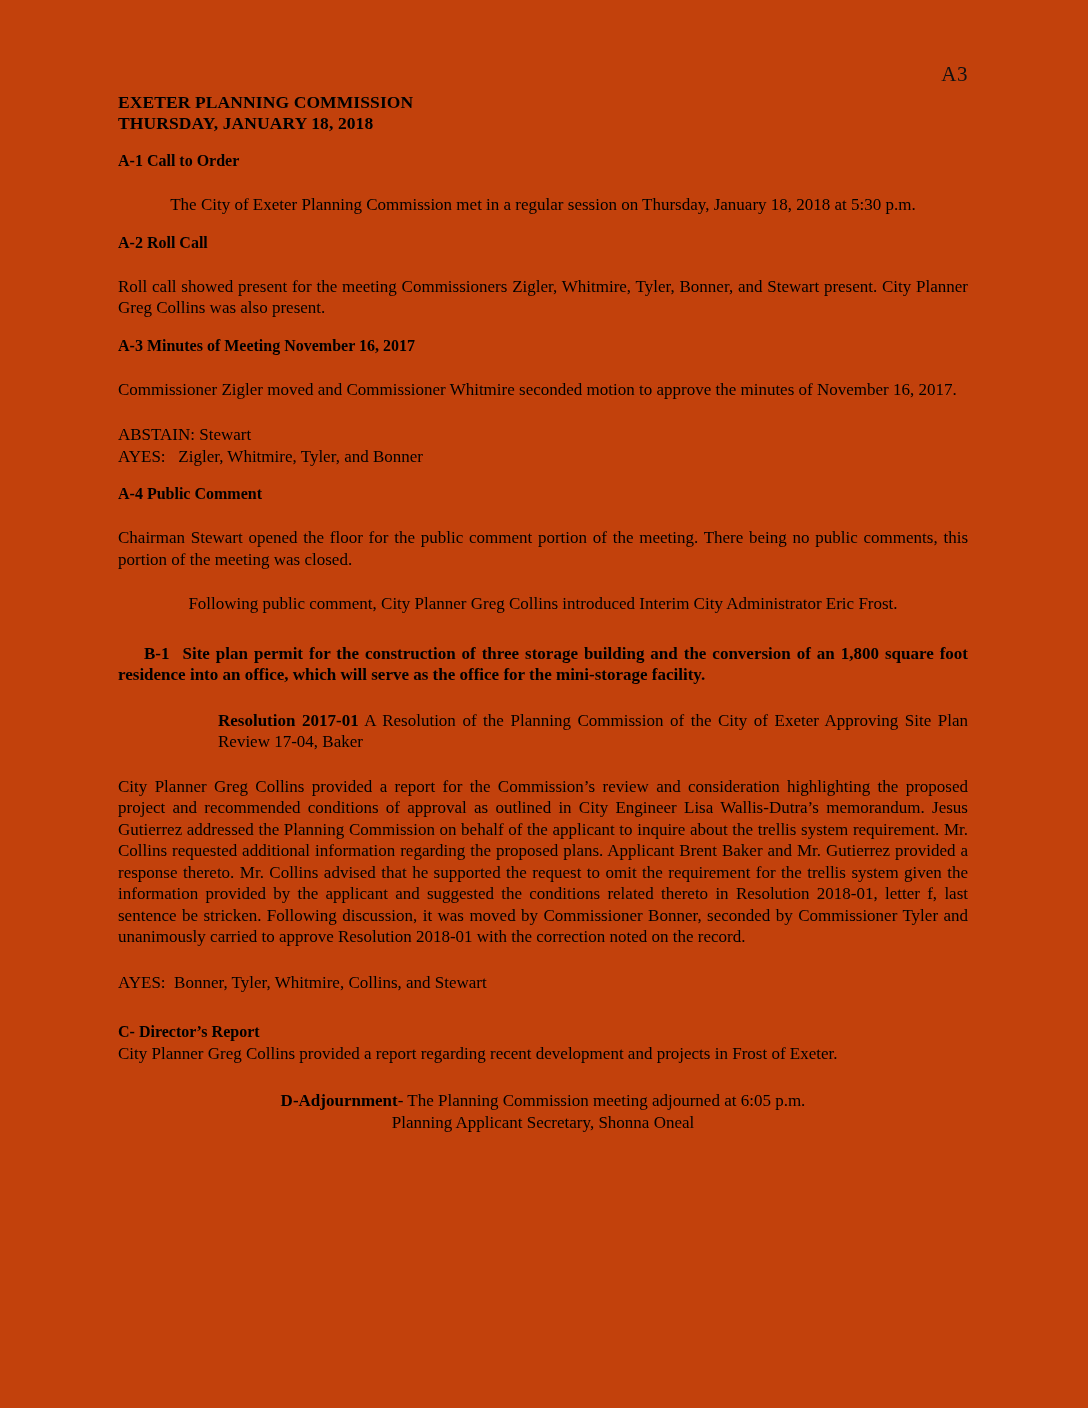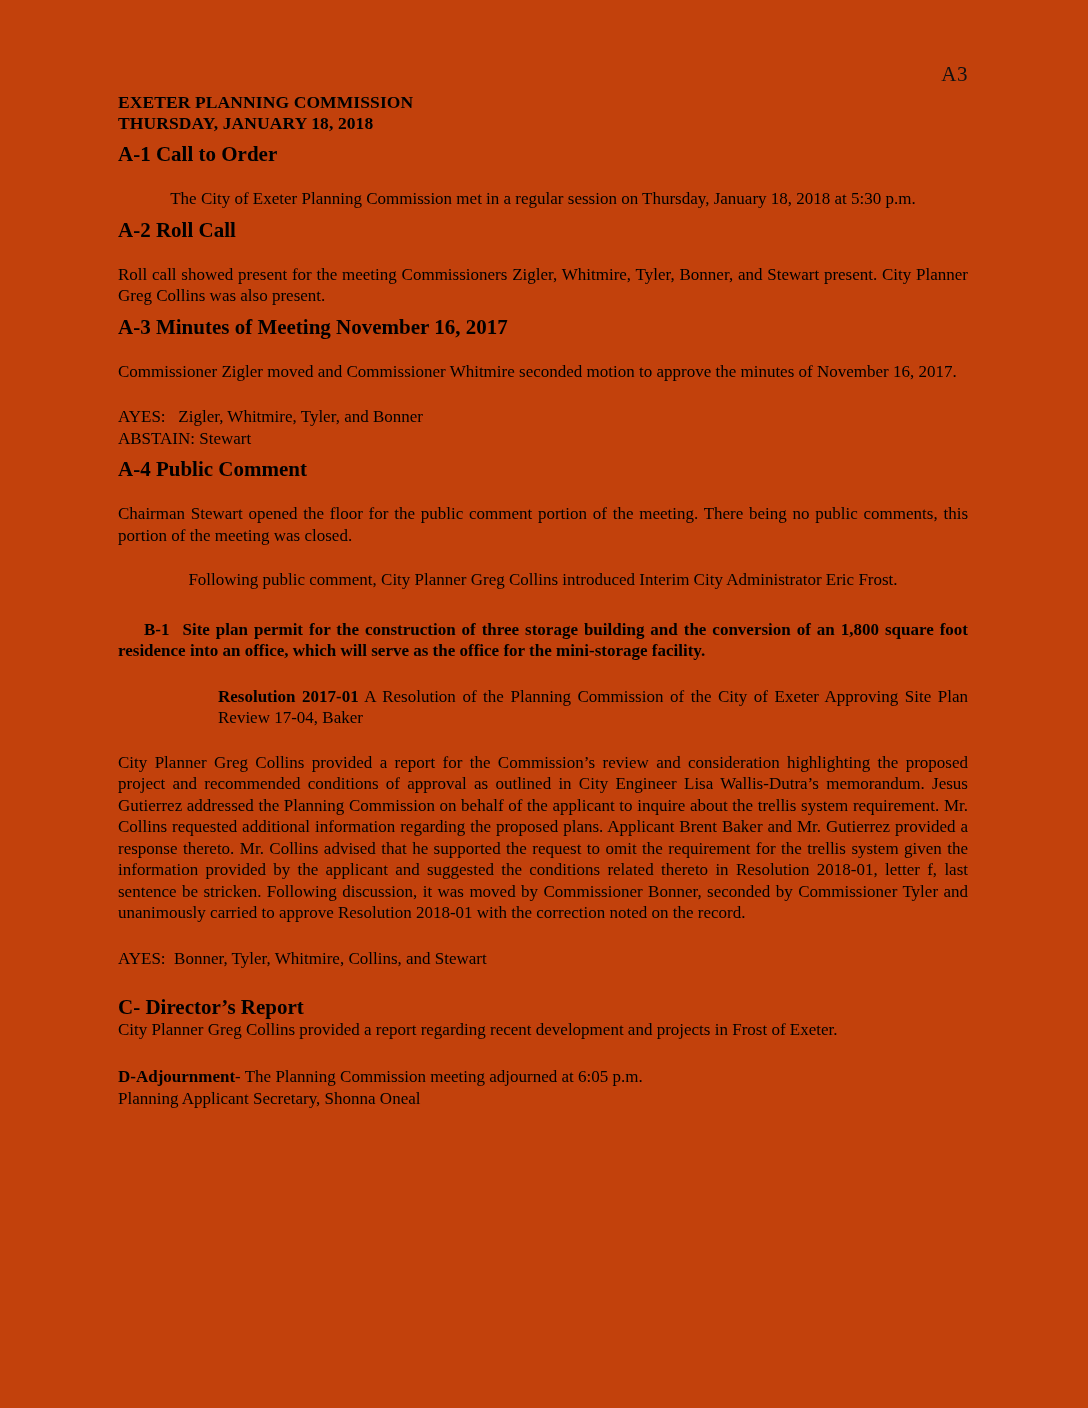--- a/index.html
+++ b/index.html
@@ -34,23 +34,23 @@
     width: 850px;
   }
   .doc-title {
     font-weight: bold;
     font-size: 17.5px;
     line-height: 21px;
     letter-spacing: 0.1px;
   }
   .heading {
     font-weight: bold;
-    font-size: 21px;
+    font-size: 16px;
     line-height: 21px;
-    margin-top: 10px;
+    margin-top: 16px;
   }
   p.body {
     font-size: 17px;
     line-height: 21.5px;
     text-align: justify;
     margin: 0;
     margin-top: 23px;
     hyphens: none;
   }
   p.body.left {
@@ -84,31 +84,32 @@
     text-align: justify;
   }
   .resolution b {
     font-weight: bold;
   }
   .report-block {
     margin-top: 28px;
   }
   .report-block .rb-head {
     font-weight: bold;
-    font-size: 21px;
+    font-size: 16px;
     line-height: 21.5px;
   }
   .report-block .rb-text {
     font-size: 17px;
     line-height: 21.5px;
   }
   .adjourn-block {
     margin-top: 26px;
     font-size: 17px;
     line-height: 21.5px;
+    text-align: center;
   }
   .adjourn-block .aj-head {
     font-weight: bold;
   }
   .scan-tint {
     position: absolute;
     inset: 0;
     pointer-events: none;
     background: transparent;
   }
@@ -130,22 +131,22 @@
     <div class="heading">A-1 Call to Order</div>
     <p class="body left">The City of Exeter Planning Commission met in a regular session on Thursday, January 18, 2018 at 5:30 p.m.</p>
 
     <div class="heading">A-2 Roll Call</div>
     <p class="body">Roll call showed present for the meeting Commissioners Zigler, Whitmire, Tyler, Bonner, and Stewart present.  City Planner Greg Collins was also present.</p>
 
     <div class="heading">A-3 Minutes of Meeting November 16, 2017</div>
     <p class="body">Commissioner Zigler moved and Commissioner Whitmire seconded motion to approve the minutes of November 16, 2017.</p>
 
     <div class="vote-block">
+      <div class="vote-line">ABSTAIN: Stewart</div>
       <div class="vote-line">AYES:   Zigler, Whitmire, Tyler, and Bonner</div>
-      <div class="vote-line">ABSTAIN: Stewart</div>
     </div>
 
     <div class="heading">A-4 Public Comment</div>
     <p class="body">Chairman Stewart opened the floor for the public comment portion of the meeting.   There being no public comments, this portion of the meeting was closed.</p>
     <p class="body left">Following public comment, City Planner Greg Collins introduced Interim City Administrator Eric Frost.</p>
 
     <div class="section-b">
       <span class="b-label">B-1</span><span>Site plan permit for the construction of three storage building and the conversion of an 1,800 square foot residence into an office, which will serve as the office for the mini-storage facility.</span>
     </div>
 

